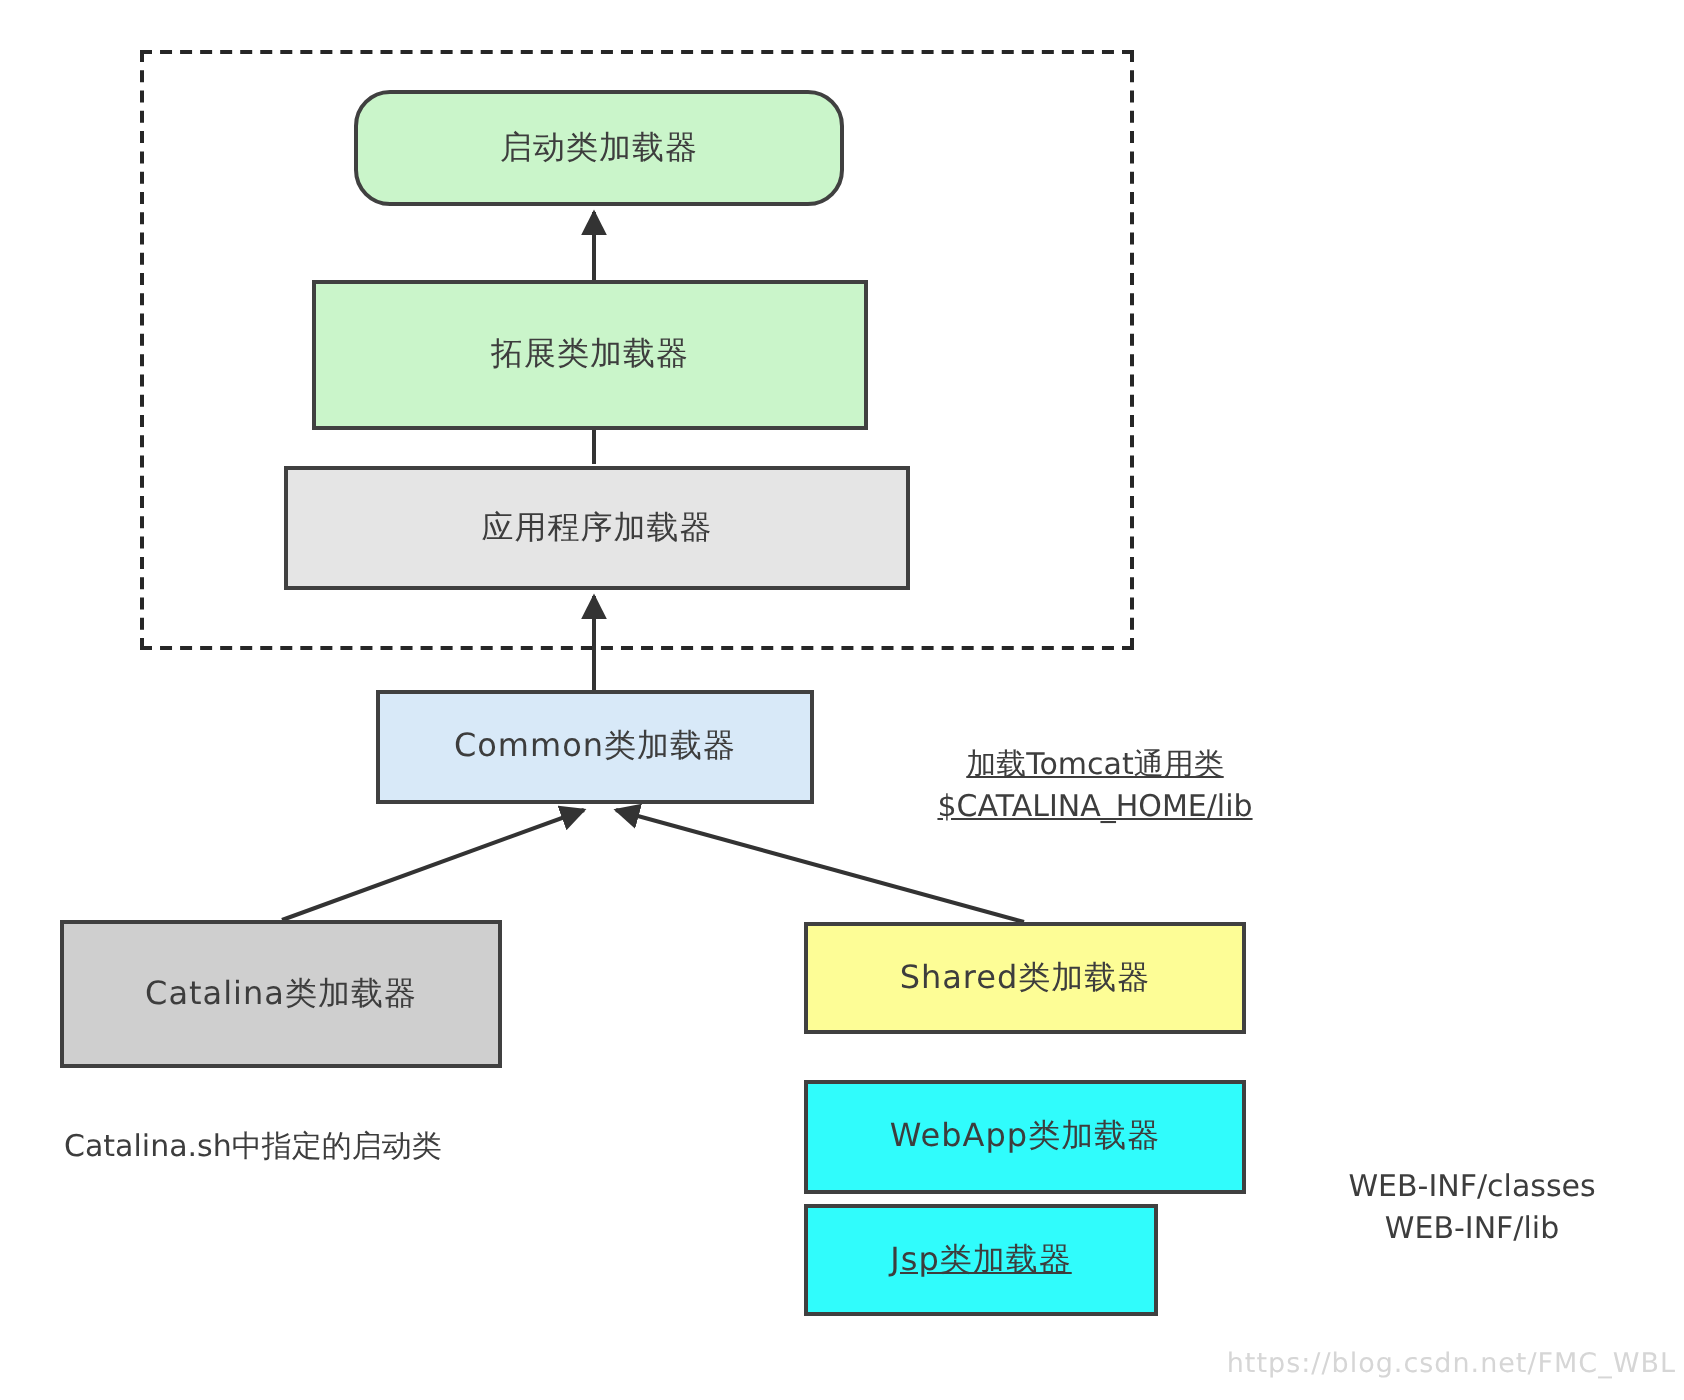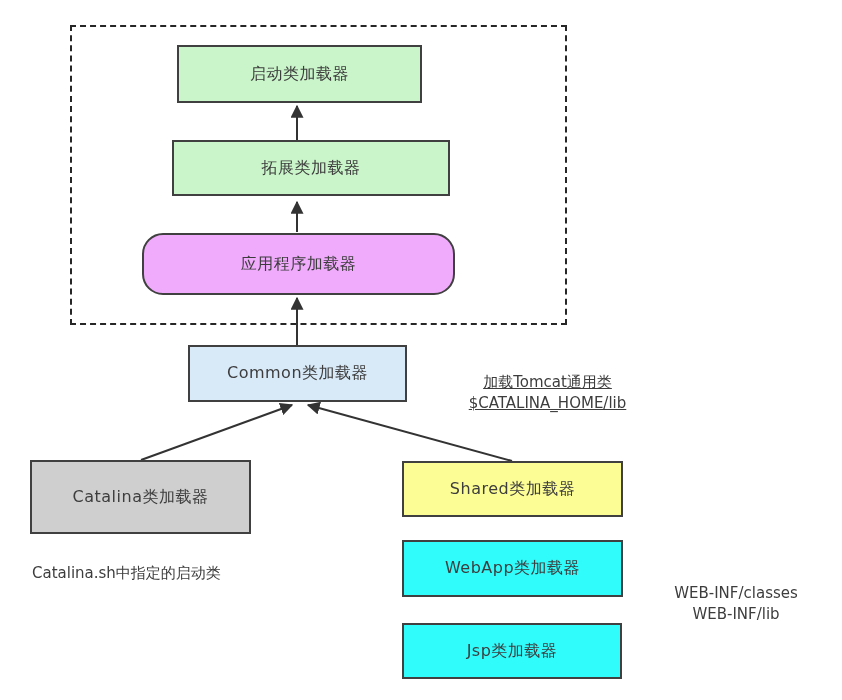--- a/index.html
+++ b/index.html
@@ -22,28 +22,28 @@
     color: #3d3d3d;
     letter-spacing: 0.5px;
   }
   .dashed-group {
     position: absolute;
     left: 70px; top: 25px;
     width: 497px; height: 300px;
     box-sizing: border-box;
     border: 2px dashed #262626;
   }
-  #box-bootstrap   { left: 177px; top: 45px;  width: 245px; height: 58px; }
-  #box-extension   { left: 172px; top: 140px; width: 278px; height: 56px; align-items: center; }
+  #box-bootstrap   { left: 177px; top: 45px;  width: 245px; height: 58px; border-radius: 18px; }
+  #box-extension   { left: 156px; top: 140px; width: 278px; height: 75px; align-items: center; }
   #box-application { left: 142px; top: 233px; width: 313px; height: 62px; }
   #box-common      { left: 188px; top: 345px; width: 219px; height: 57px; }
   #box-catalina    { left: 30px;  top: 460px; width: 221px; height: 74px; }
   #box-shared      { left: 402px; top: 461px; width: 221px; height: 56px; }
   #box-webapp      { left: 402px; top: 540px; width: 221px; height: 57px; }
-  #box-jsp         { left: 402px; top: 623px; width: 220px; height: 56px; }
+  #box-jsp         { left: 402px; top: 602px; width: 177px; height: 56px; text-decoration: underline; }
 
   .note {
     position: absolute;
     font-size: 15px;
     color: #3d3d3d;
     line-height: 21px;
     white-space: nowrap;
   }
   #note-common { left: 440px; top: 372px; width: 215px; text-align: center; text-decoration: underline; }
   #note-catalina { left: 32px; top: 530px; margin-top: 33px; }
@@ -81,21 +81,21 @@
     <line x1="141" y1="460" x2="292" y2="405" stroke="#333333" stroke-width="2" marker-end="url(#ah)"></line>
     <line x1="512" y1="461" x2="308" y2="405" stroke="#333333" stroke-width="2" marker-end="url(#ah)"></line>
   </svg>
 
   <div class="box" id="box-bootstrap" style="background-color: rgb(202, 245, 202);">
     <span>启动类加载器</span>
   </div>
   <div class="box" id="box-extension" style="background-color: rgb(202, 245, 202);">
     <span>拓展类加载器</span>
   </div>
-  <div class="box" id="box-application" style="background-color: #f0abfc; border-radius: 21px;">
+  <div class="box" id="box-application" style="background-color: #e5e5e5;">
     <span>应用程序加载器</span>
   </div>
   <div class="box" id="box-common" style="background-color: rgb(216, 233, 248); justify-content: center;">
     <span>Common类加载器</span>
   </div>
   <div class="box" id="box-catalina" style="background-color: rgb(207, 207, 207);">
     <span>Catalina类加载器</span>
   </div>
   <div class="box" id="box-shared" style="background-color: rgb(253, 253, 150);">
     <span>Shared类加载器</span>
@@ -110,14 +110,15 @@
   <div class="note" id="note-common">
     <div>加载Tomcat通用类</div>
     <div>$CATALINA_HOME/lib</div>
   </div>
   <div class="note" id="note-catalina">Catalina.sh中指定的启动类</div>
   <div class="note" id="note-webinf">
     <div>WEB-INF/classes</div>
     <div>WEB-INF/lib</div>
   </div>
 
+  <div id="watermark">https://blog.csdn.net/FMC_WBL</div>
 
 </div>
 
 </body></html>

